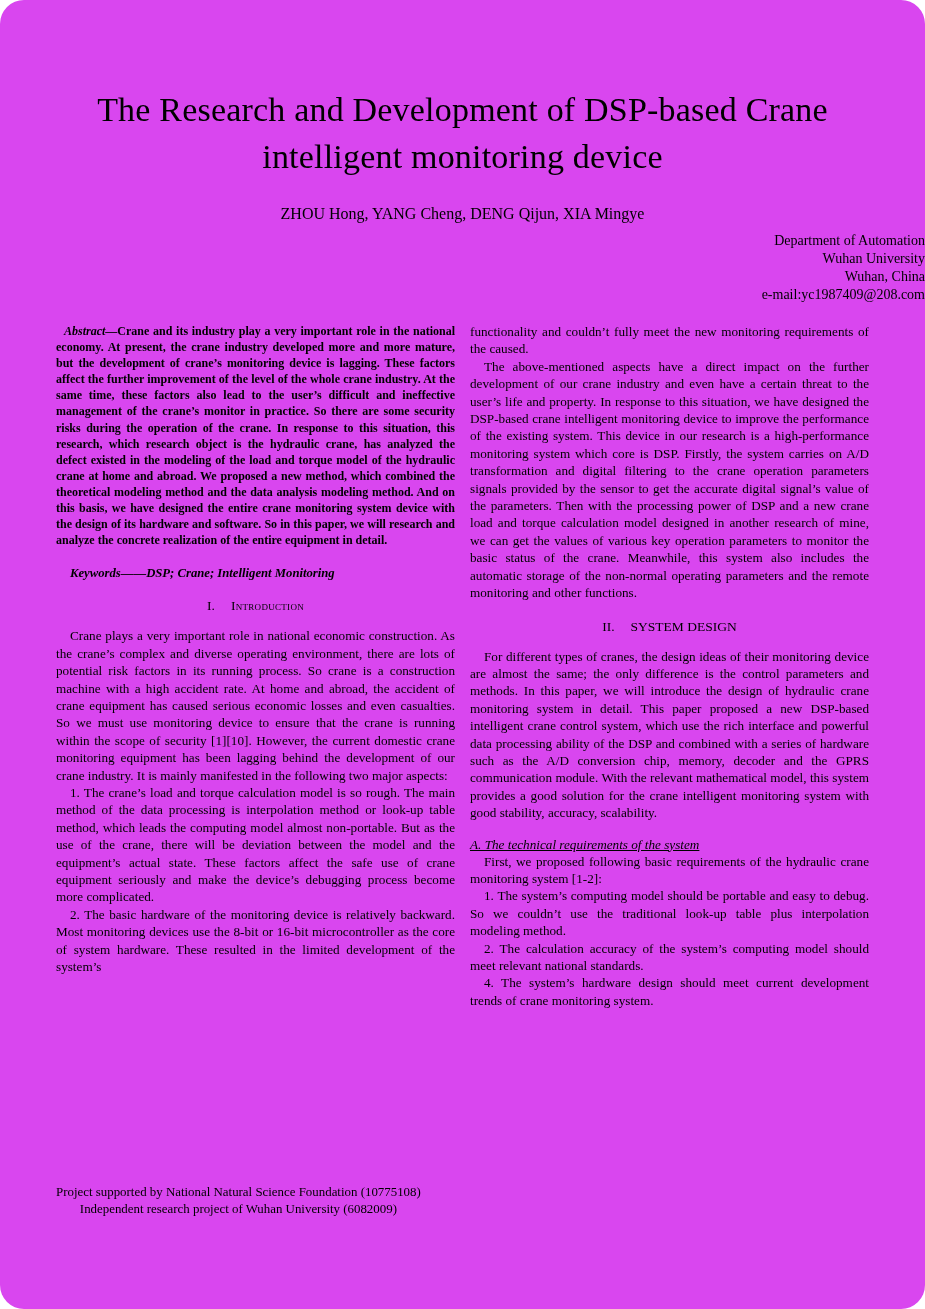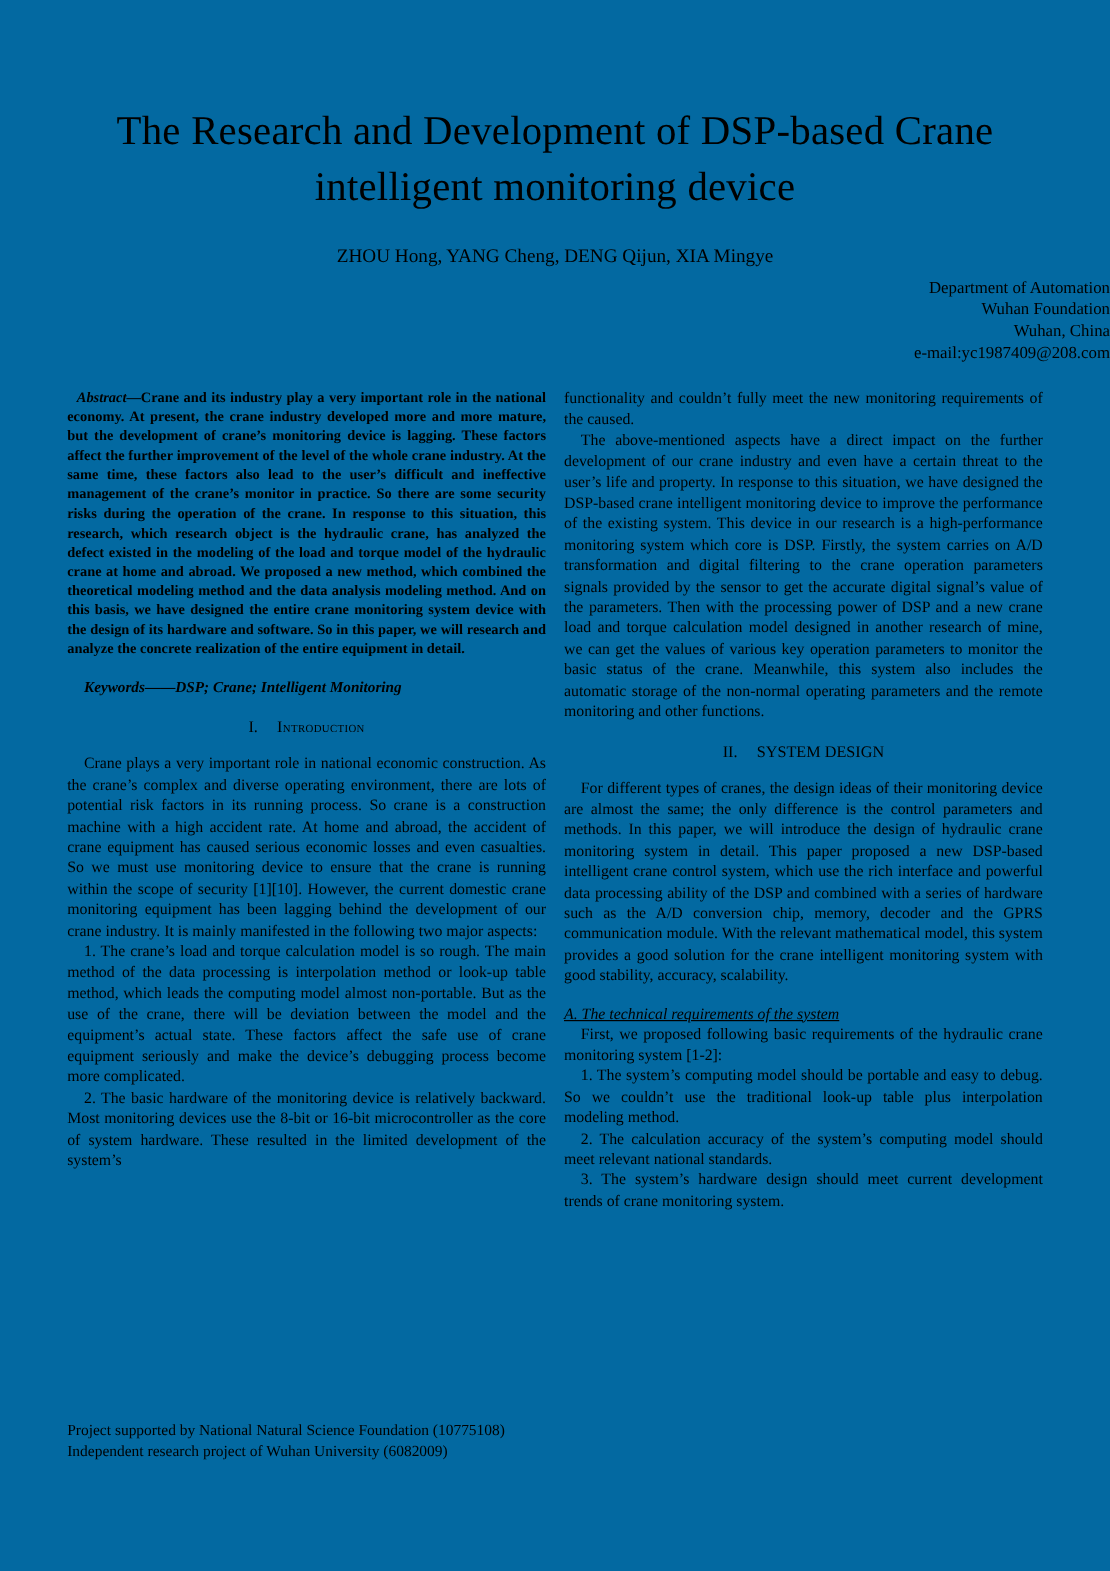--- a/index.html
+++ b/index.html
@@ -5,24 +5,25 @@
   html, body {
     margin: 0;
     padding: 0;
     background: #ffffff;
   }
   .page {
     position: relative;
     width: 925px;
     height: 1309px;
     margin: 0 auto;
-    background: #0369a1;
+    background: #d946ef;
     color: #000000;
     font-family: "Liberation Serif", "DejaVu Serif", serif;
     overflow: hidden;
+    border-radius: 24px;
   }
   .paper-title {
     margin: 0;
     padding-top: 86px;
     font-size: 34px;
     font-weight: normal;
     line-height: 47px;
     text-align: center;
     letter-spacing: 0.2px;
   }
@@ -101,21 +102,21 @@
     line-height: 17px;
     text-align: left;
     text-decoration: underline;
   }
   .footnote {
     position: absolute;
     left: 56px;
     top: 1184px;
     font-size: 12.9px;
     line-height: 17px;
-    text-align: left;
+    text-align: center;
   }
   .copyright-line {
     position: absolute;
     left: 113px;
     top: 1326px;
     font-size: 12.9px;
     line-height: 16px;
   }
 </style>
 </head>
@@ -125,21 +126,21 @@
 
   <h1 class="paper-title">
     <span>The Research and Development of DSP-based Crane</span><br>
     <span>intelligent monitoring device</span>
   </h1>
 
   <div class="authors-line">ZHOU Hong, YANG Cheng, DENG Qijun, XIA Mingye</div>
 
   <div class="affiliation-block">
     <div>Department of Automation</div>
-    <div>Wuhan Foundation</div>
+    <div>Wuhan University</div>
     <div>Wuhan, China</div>
     <div>e-mail:yc1987409@208.com</div>
   </div>
 
   <div class="columns">
 
     <div class="col">
       <p class="abstract-paragraph"><span class="abstract-label">Abstract</span><span>—</span><span>Crane and its industry play a very important role in the national economy. At present, the crane industry developed more and more mature, but the development of crane’s monitoring device is lagging. These factors affect the further improvement of the level of the whole crane industry. At the same time, these factors also lead to the user’s difficult and ineffective management of the crane’s monitor in practice. So there are some security risks during the operation of the crane. In response to this situation, this research, which research object is the hydraulic crane, has analyzed the defect existed in the modeling of the load and torque model of the hydraulic crane at home and abroad. We proposed a new method, which combined the theoretical modeling method and the data analysis modeling method. And on this basis, we have designed the entire crane monitoring system device with the design of its hardware and software. So in this paper, we will research and analyze the concrete realization of the entire equipment in detail.</span></p>
 
       <p class="keywords-line"><span>Keywords</span><span>——</span><span>DSP; Crane; Intelligent Monitoring</span></p>
@@ -157,21 +158,21 @@
 
       <h2 class="section-heading"><span class="section-number">II.</span><span>SYSTEM DESIGN</span></h2>
 
       <p class="body-paragraph indent first-body">For different types of cranes, the design ideas of their monitoring device are almost the same; the only difference is the control parameters and methods. In this paper, we will introduce the design of hydraulic crane monitoring system in detail. This paper proposed a new DSP-based intelligent crane control system, which use the rich interface and powerful data processing ability of the DSP and combined with a series of hardware such as the A/D conversion chip, memory, decoder and the GPRS communication module. With the relevant mathematical model, this system provides a good solution for the crane intelligent monitoring system with good stability, accuracy, scalability.</p>
 
       <h3 class="subsection-heading">A. The technical requirements of the system</h3>
 
       <p class="body-paragraph indent">First, we proposed following basic requirements of the hydraulic crane monitoring system [1-2]:</p>
       <p class="body-paragraph indent">1. The system’s computing model should be portable and easy to debug. So we couldn’t use the traditional look-up table plus interpolation modeling method.</p>
       <p class="body-paragraph indent">2. The calculation accuracy of the system’s computing model should meet relevant national standards.</p>
-      <p class="body-paragraph indent">3. The system’s hardware design should meet current development trends of crane monitoring system.</p>
+      <p class="body-paragraph indent">4. The system’s hardware design should meet current development trends of crane monitoring system.</p>
     </div>
 
   </div>
 
   <div class="footnote">
     <div>Project supported by National Natural Science Foundation (10775108)</div>
     <div>Independent research project of Wuhan University (6082009)</div>
   </div>
 
   <div class="copyright-line">978-1-4244-7739-5/10/$26.00 ©2010 IEEE</div>

